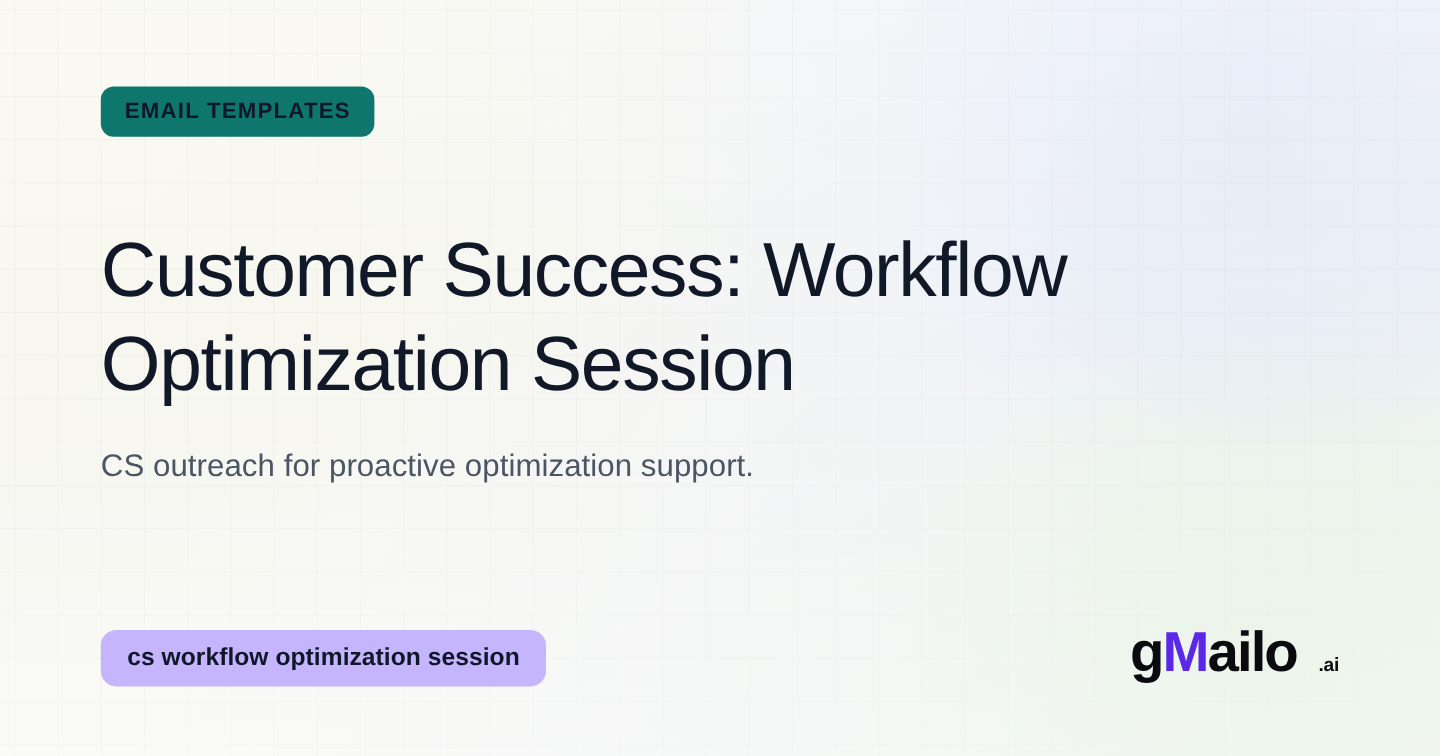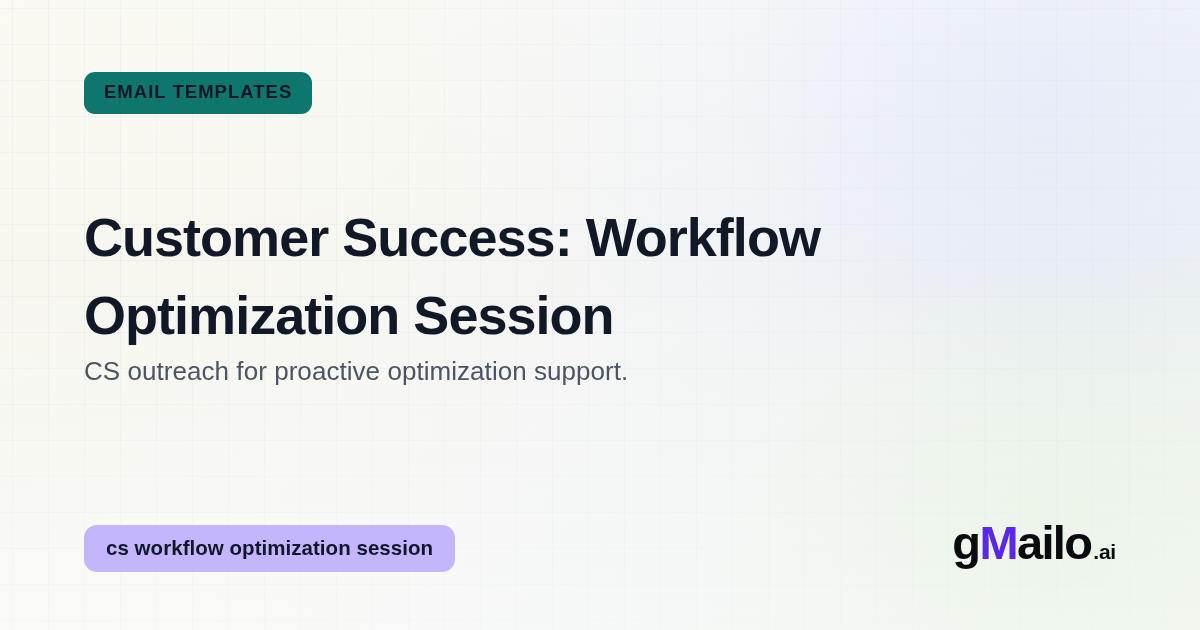--- a/index.html
+++ b/index.html
@@ -96,30 +96,30 @@
     line-height:1;
     white-space:nowrap;
   }
 
   
   .headline-block {
     margin-top:72px;
   }
 
   .headline {
-    font-size:54px;
-    font-weight:bold;
+    font-size:64px;
+    font-weight:normal;
     line-height:78px;
     letter-spacing:-0.018em;
     color:#111827;
     max-width:900px;
-    margin-top:12px;
   }
 
   .subtitle {
+    margin-top:29px;
     font-size:26px;
     line-height:34px;
     font-weight:normal;
     color:#4b5563;
     letter-spacing:0.002em;
     max-width:840px;
   }
 
   
   .footer {
@@ -157,25 +157,25 @@
     letter-spacing:-0.035em;
     color:#0b0b0f;
     line-height:1;
   }
 
   .brand-word .brand-m {
     color:#5c28e8;
   }
 
   .brand-tld {
-    font-size:21px;
+    font-size:16px;
     font-weight:bold;
     color:#0b0b0f;
     letter-spacing:-0.01em;
-    margin-left:2px;
+    margin-left:18px;
     line-height:1;
   }
 </style>
 </head>
 <body>
 
 <div class="og-card">
 
   <div class="bg-base"></div>
   <div class="bg-glow-tr"></div>

